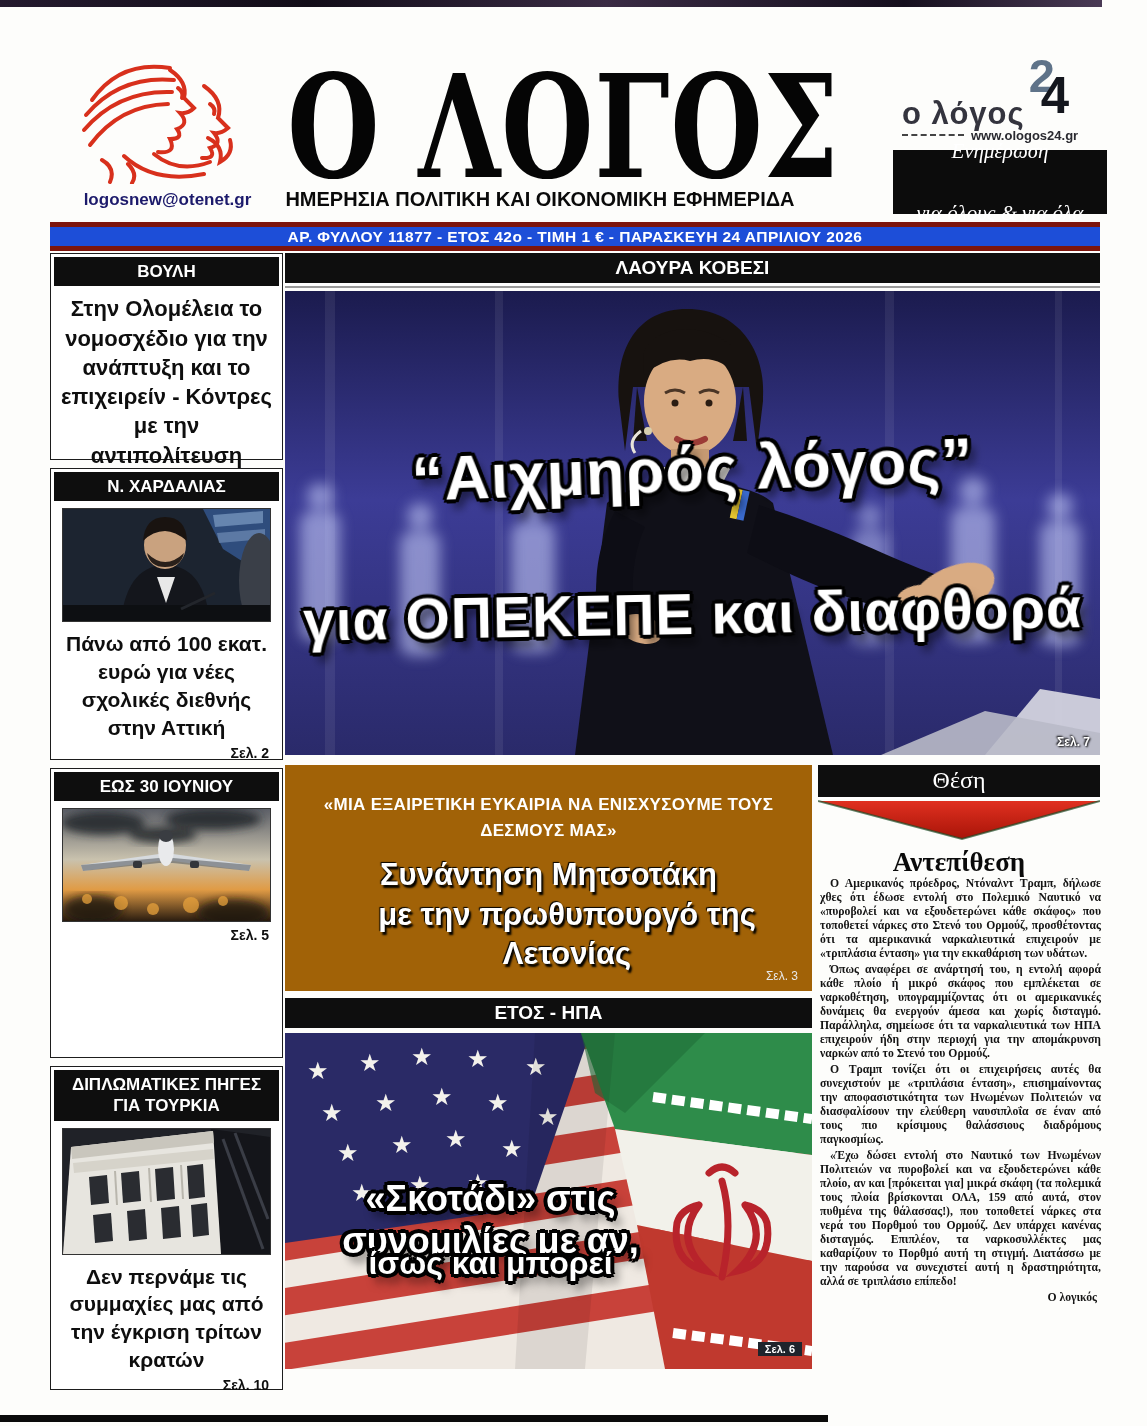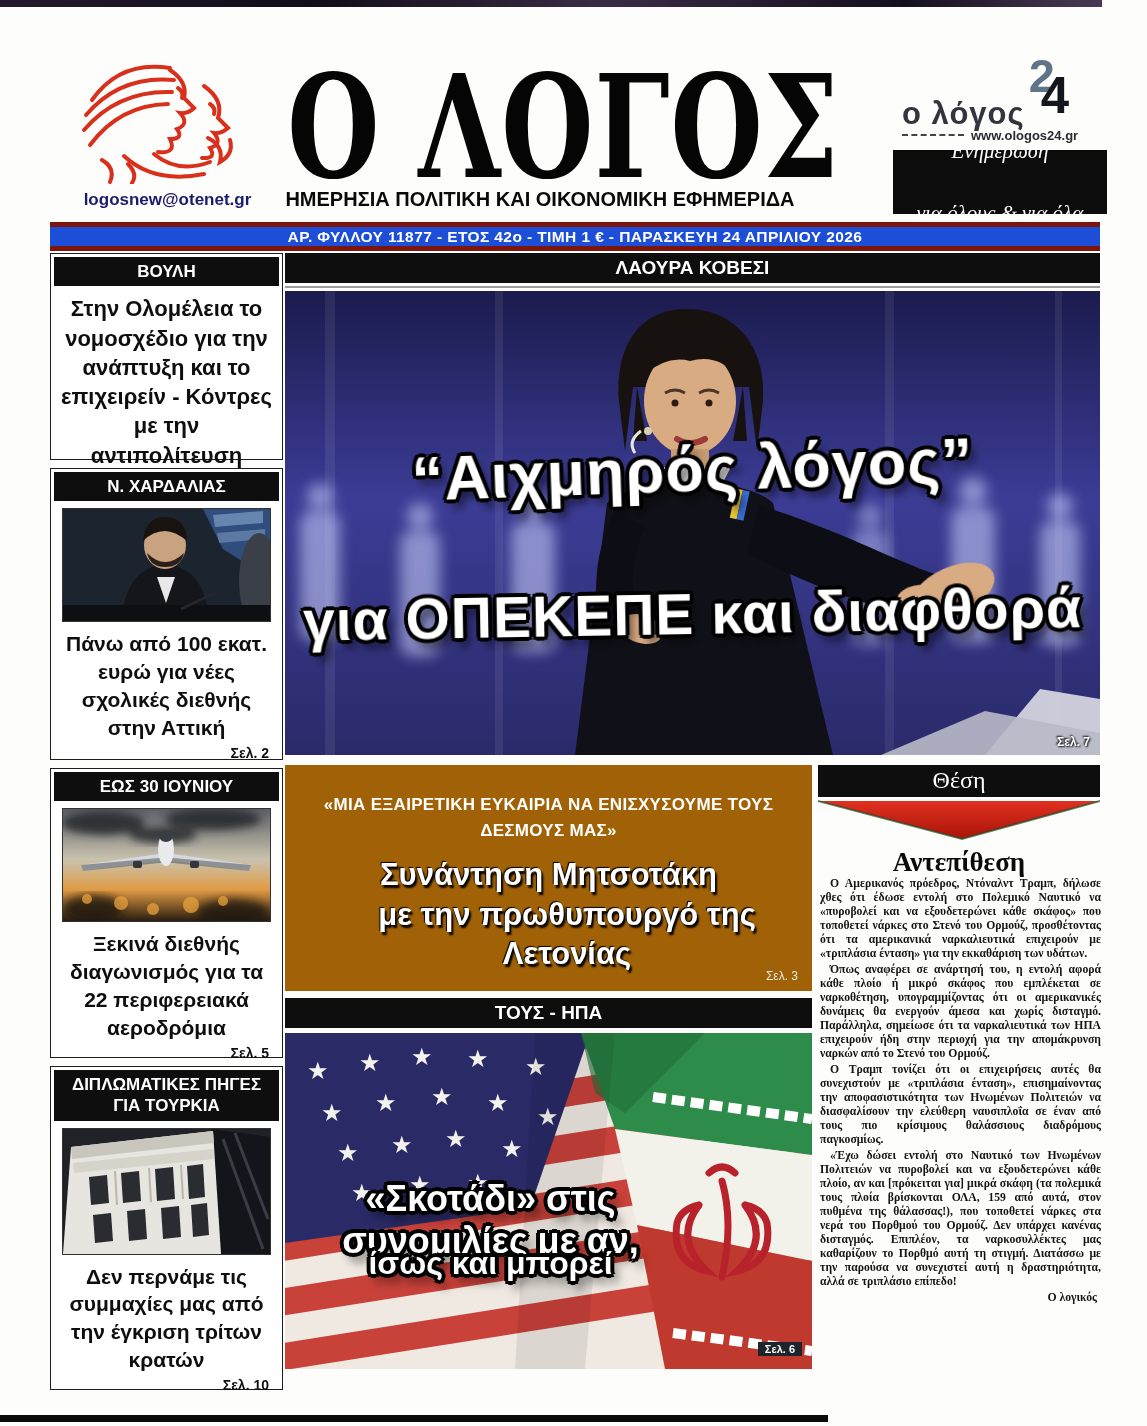--- a/index.html
+++ b/index.html
@@ -187,21 +187,20 @@
       </g>
       <g>
         <path d="M18,56 L96,45 L110,45 L188,56 L186,62 L110,52 L96,52 L20,62 Z" fill="#d6dade"></path>
         <path d="M18,56 L96,49 L110,49 L188,56 L186,62 L110,54 L96,54 L20,62 Z" fill="#5c6066" opacity=".6"></path>
         <ellipse cx="103" cy="40" rx="8" ry="17" fill="#e9eaec"></ellipse>
         <ellipse cx="103" cy="27" rx="7" ry="6" fill="#3a3d42"></ellipse>
         <rect x="70" y="52" width="9" height="7" rx="2" fill="#33363b"></rect>
         <rect x="127" y="52" width="9" height="7" rx="2" fill="#33363b"></rect>
       </g>
     </svg>
-    <div class="shead">Ξεκινά διεθνής διαγωνισμός για τα 22 περιφερειακά αεροδρόμια</div>
     <div class="spage">Σελ. 5</div>
   </div>
 
   <div class="sbox" style="top:1066px;height:324px;">
     <div class="sbar">ΔΙΠΛΩΜΑΤΙΚΕΣ ΠΗΓΕΣ ΓΙΑ ΤΟΥΡΚΙΑ</div>
     <svg class="sphoto" width="207" height="125" viewBox="0 0 207 125">
       <rect width="207" height="125" fill="#202228"></rect>
       <polygon points="148,0 207,8 207,125 158,125" fill="#14151a"></polygon>
       <g stroke="#3a3d46" stroke-width="3">
         <line x1="160" y1="10" x2="200" y2="120"></line>
@@ -313,21 +312,21 @@
     <div class="photo-page">Σελ. 7</div>
   </div>
 
   <div class="abs bluebox">
     <div class="bb-kicker">«ΜΙΑ ΕΞΑΙΡΕΤΙΚΗ ΕΥΚΑΙΡΙΑ ΝΑ ΕΝΙΣΧΥΣΟΥΜΕ ΤΟΥΣ ΔΕΣΜΟΥΣ ΜΑΣ»</div>
     <div class="bb-head bb-l1">Συνάντηση Μητσοτάκη</div>
     <div class="bb-head bb-l2" style="margin-top:0;padding-left:37px;">με την πρωθυπουργό της Λετονίας</div>
     <div class="bb-page">Σελ. 3</div>
   </div>
 
-  <div class="abs kicker-bar iran-bar" style="width:527px;">ΤΟΥΣ - ΗΠΑ</div>
+  <div class="abs kicker-bar iran-bar" style="width:527px;">ΕΤΟΣ - ΗΠΑ</div>
 
   <div class="abs flags-photo" style="width:527px;">
     <svg width="527" height="336" viewBox="0 0 527 336" preserveAspectRatio="none">
       <rect width="527" height="336" fill="#efe9e2"></rect>
       <g transform="rotate(-9 0 336)">
         <rect x="-80" y="40" width="760" height="27" fill="#c8423a"></rect>
         <rect x="-80" y="94" width="760" height="27" fill="#c8423a"></rect>
         <rect x="-80" y="148" width="760" height="27" fill="#c8423a"></rect>
         <rect x="-80" y="202" width="760" height="27" fill="#c8423a"></rect>
         <rect x="-80" y="256" width="760" height="27" fill="#c8423a"></rect>

